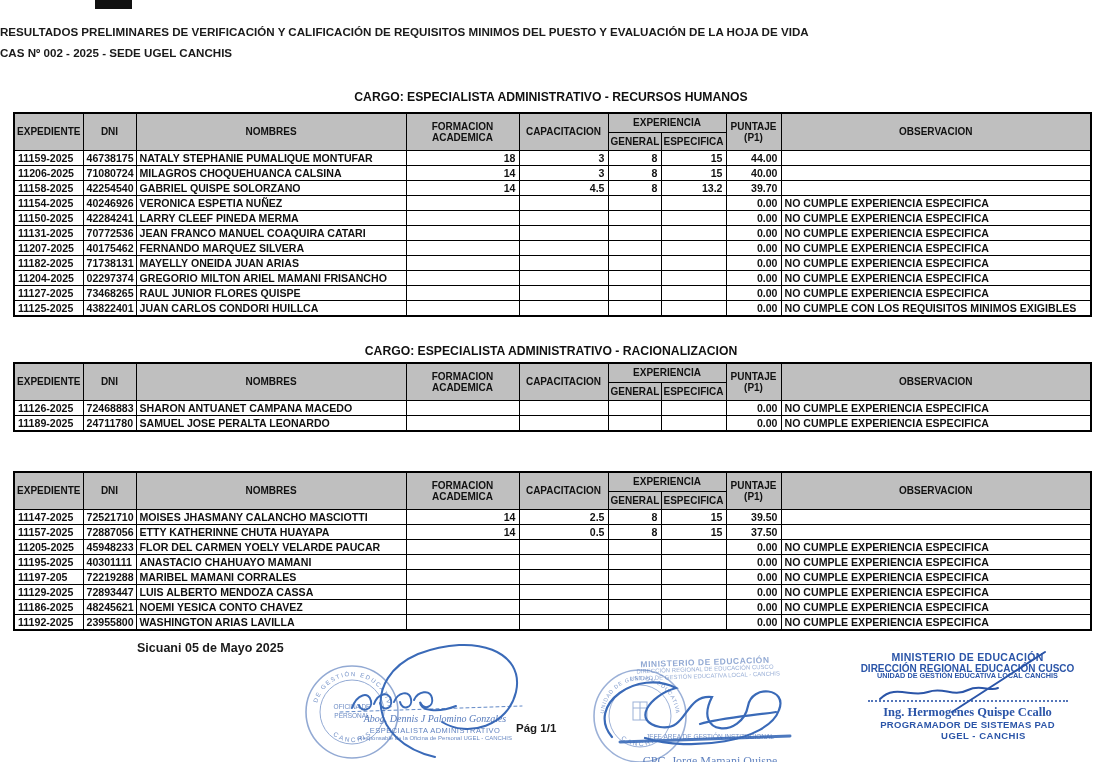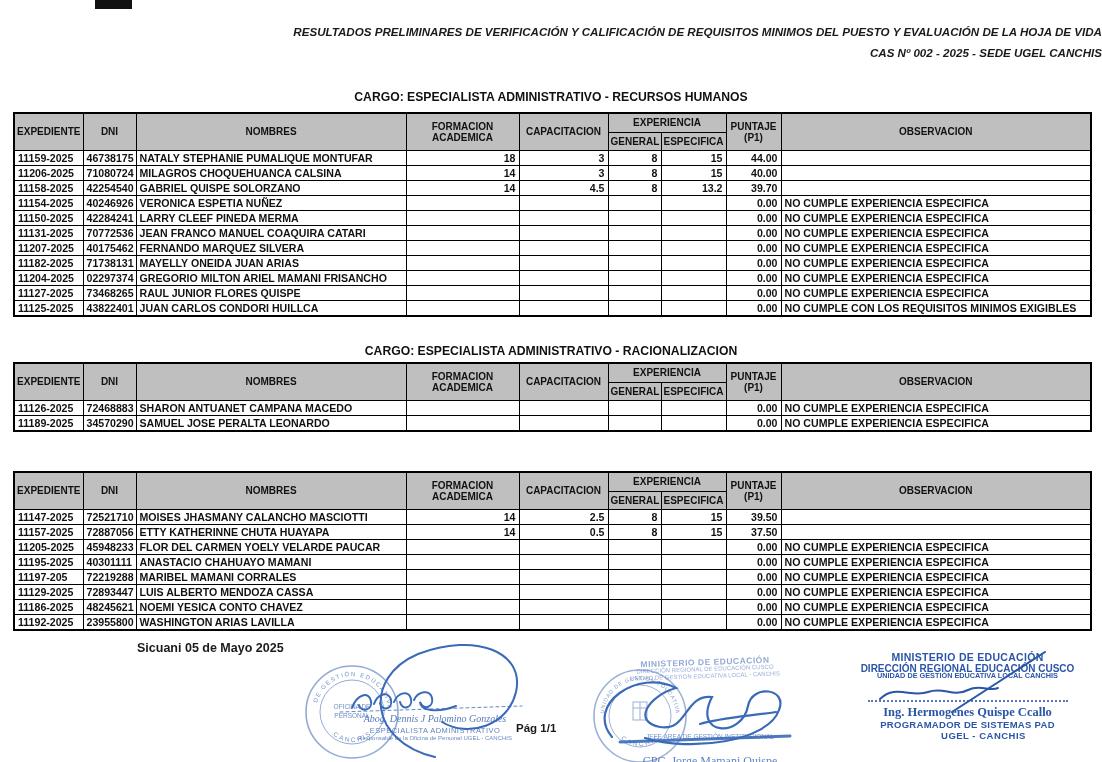--- a/index.html
+++ b/index.html
@@ -2,22 +2,22 @@
 <html><head>
 <meta charset="utf-8">
 <style>
   html,body{margin:0;padding:0;}
   body{
     width:1102px;height:762px;position:relative;background:#ffffff;
     font-family:"Liberation Sans",sans-serif;color:#000;overflow:hidden;
   }
   .artifact-mark{position:absolute;left:95px;top:0;width:37px;height:9px;background:#111;}
   .doc-title{
-    position:absolute;left:0;width:1102px;text-align:right;
-    font-weight:bold;color:#1a1a1a;font-style:italic;
+    position:absolute;left:0;width:1102px;text-align:left;
+    font-weight:bold;color:#1a1a1a;
   }
   #title-line1{top:25px;font-size:11.6px;letter-spacing:0px;}
   #title-line2{top:46px;font-size:11.6px;}
   .section-title{
     position:absolute;left:0;width:1102px;text-align:center;
     font-weight:bold;font-size:12.2px;color:#111;
   }
   .tbl-wrap{position:absolute;left:13px;width:1077px;}
   table{
     border-collapse:collapse;width:1077px;table-layout:fixed;
@@ -268,21 +268,21 @@
           <td class="a-l">SHARON ANTUANET CAMPANA MACEDO</td>
           <td class="a-r"></td>
           <td class="a-r"></td>
           <td class="a-r"></td>
           <td class="a-r"></td>
           <td class="a-r">0.00</td>
           <td class="a-l">NO CUMPLE EXPERIENCIA ESPECIFICA</td>
         </tr>
         <tr>
           <td class="a-l">11189-2025</td>
-          <td class="a-l">34570290</td>
+          <td class="a-l">24711780</td>
           <td class="a-l">SAMUEL JOSE PERALTA LEONARDO</td>
           <td class="a-r"></td>
           <td class="a-r"></td>
           <td class="a-r"></td>
           <td class="a-r"></td>
           <td class="a-r">0.00</td>
           <td class="a-l">NO CUMPLE EXPERIENCIA ESPECIFICA</td>
         </tr>
       </tbody>
   </table>

